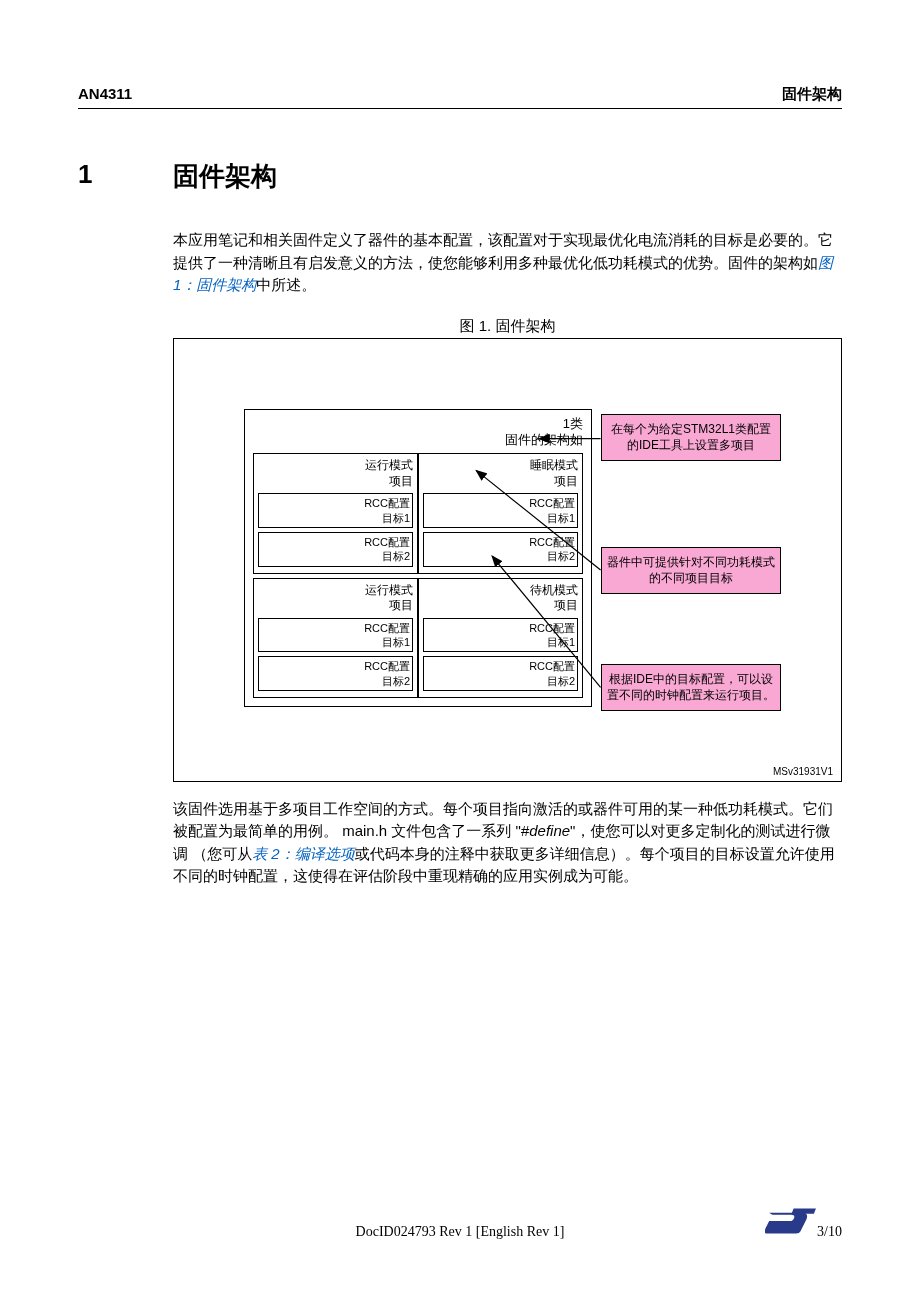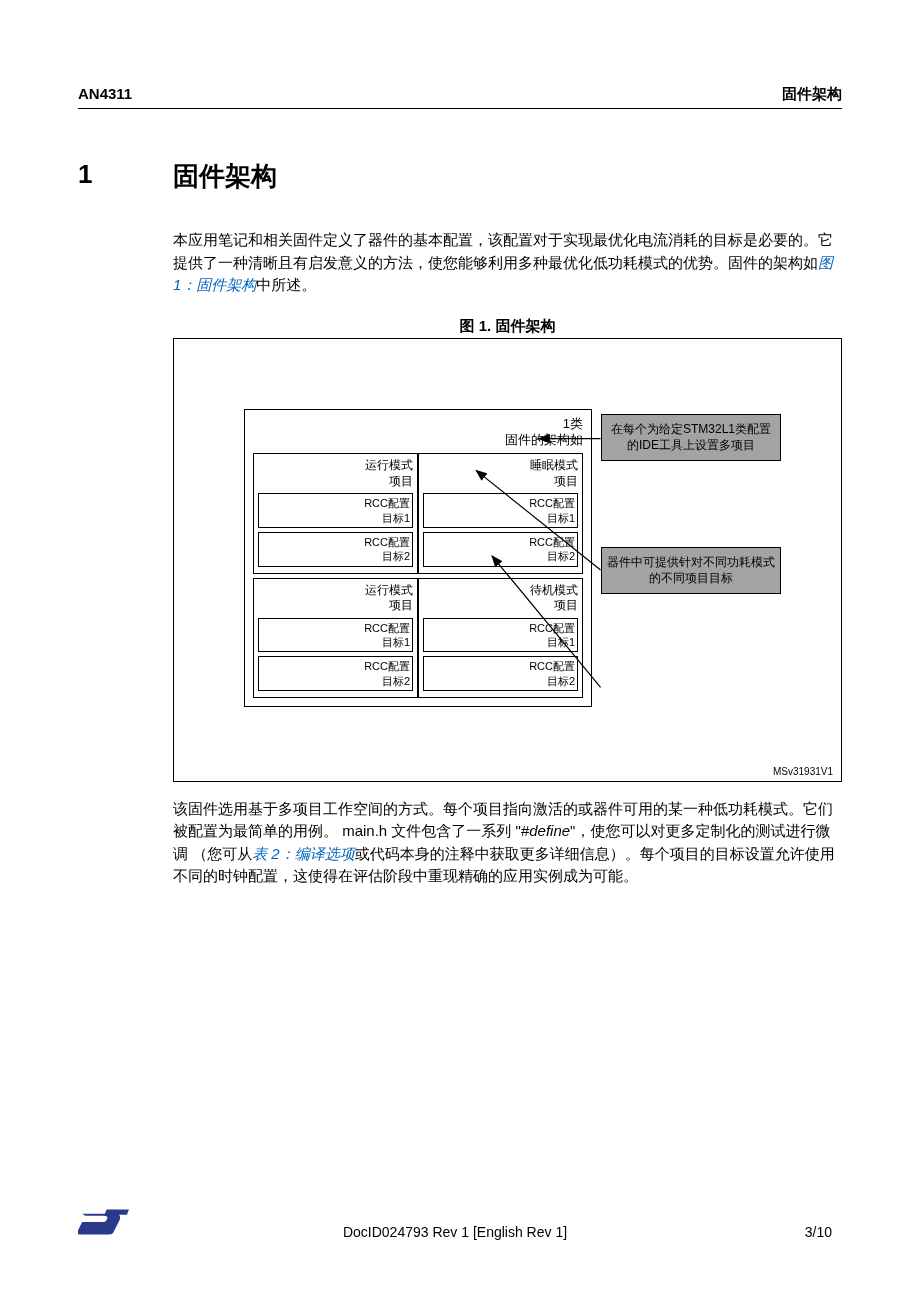--- a/index.html
+++ b/index.html
@@ -40,21 +40,21 @@
   }
   .body-text {
     margin-left: 95px;
     font-size: 15px;
     line-height: 1.5;
     margin-top: 35px;
   }
   .link { color: #0563c1; font-style: italic; }
   .fig-caption {
     text-align: center;
-    font-weight: bold;
+    font-weight: normal;
     font-size: 15px;
     margin-top: 20px;
     margin-left: 95px;
   }
   .figure-wrap {
     margin-left: 95px;
     border: 1.5px solid #000;
     height: 444px;
     position: relative;
     margin-top: 2px;
@@ -85,46 +85,47 @@
     margin-top: 4px;
   }
   .annot {
     position: absolute;
     border: 1.5px solid #000;
     width: 180px;
     text-align: center;
     font-size: 12px;
     line-height: 1.4;
     padding: 6px 4px;
-    background: #a3a3a3;
+    background: #f9a8d4;
   }
   .annot1 { right: 60px; top: 75px; }
   .annot2 { right: 60px; top: 208px; }
   .annot3 { right: 60px; top: 325px; }
   .msv {
     position: absolute;
     right: 8px;
     bottom: 4px;
     font-size: 10px;
   }
   svg.arrows {
     position: absolute;
     left: 0; top: 0;
     width: 100%; height: 100%;
     pointer-events: none;
   }
   .footer {
     position: absolute;
     left: 78px;
-    right: 88px;
+    right: 78px;
     bottom: 62px;
     display: flex;
-    justify-content: space-between;
+    justify-content: flex-end;
     align-items: flex-end;
     font-size: 14px;
+    font-family: Liberation Serif, serif;
   }
   .footer-center {
     position: absolute;
     left: 0; right: 0;
     text-align: center;
   }
   .logo svg { width: 52px; height: 32px; }
   .para2 { margin-top: 18px; }
   .italic { font-style: italic; }
 </style>
@@ -198,20 +199,21 @@
           <div class="target" style="white-space:pre-line">RCC配置
 目标1</div>
           <div class="target" style="white-space:pre-line">RCC配置
 目标2</div>
         </div>
       </div>
     </div>
 
     <div class="annot annot1">在每个为给定STM32L1类配置的IDE工具上设置多项目</div>
     <div class="annot annot2">器件中可提供针对不同功耗模式的不同项目目标</div>
+    <div class="annot annot3">根据IDE中的目标配置，可以设置不同的时钟配置来运行项目。</div>
 
     <div class="msv">MSv31931V1</div>
   </div>
 
   <div class="body-text" style="margin-top:16px">
     <span>该固件选用基于多项目工作空间的方式。每个项目指向激活的或器件可用的某一种低功耗模式。它们被配置为最简单的用例。 main.h 文件包含了一系列 "</span><span class="italic">#define</span><span>"，使您可以对更多定制化的测试进行微调 （您可从</span><a class="link">表 2：编译选项</a><span>或代码本身的注释中获取更多详细信息）。每个项目的目标设置允许使用不同的时钟配置，这使得在评估阶段中重现精确的应用实例成为可能。</span>
   </div>
 
 </div>
 

